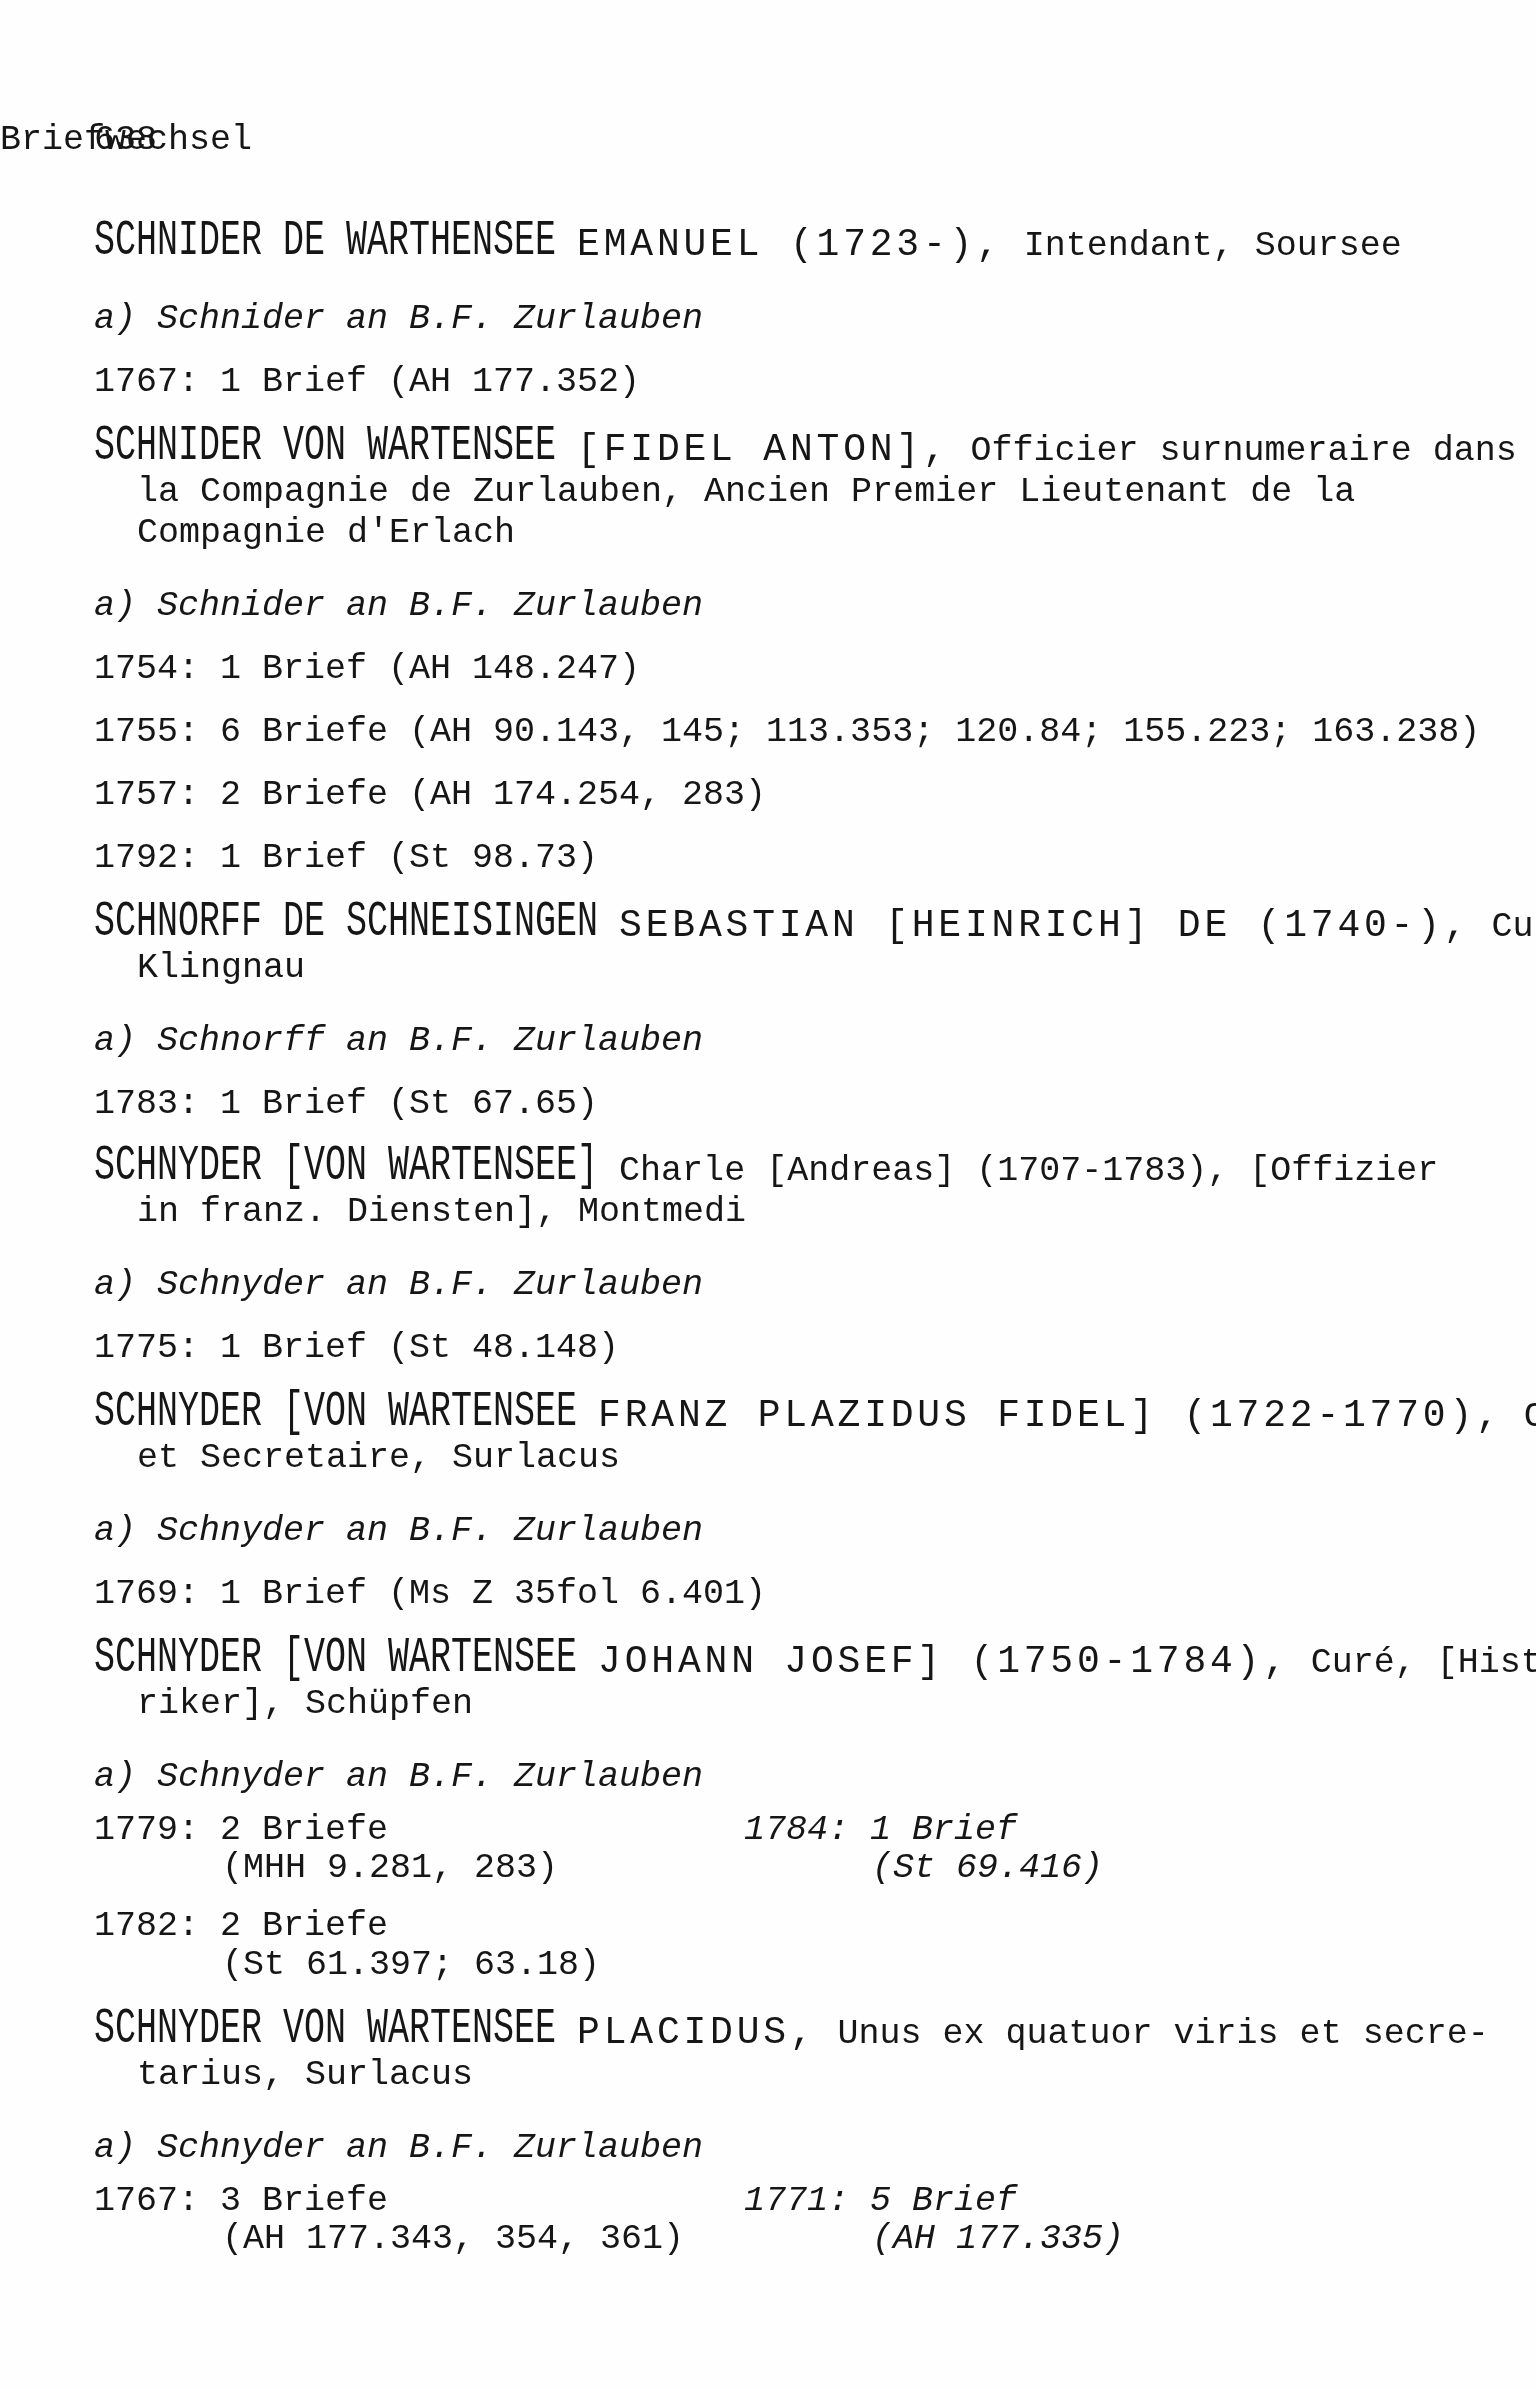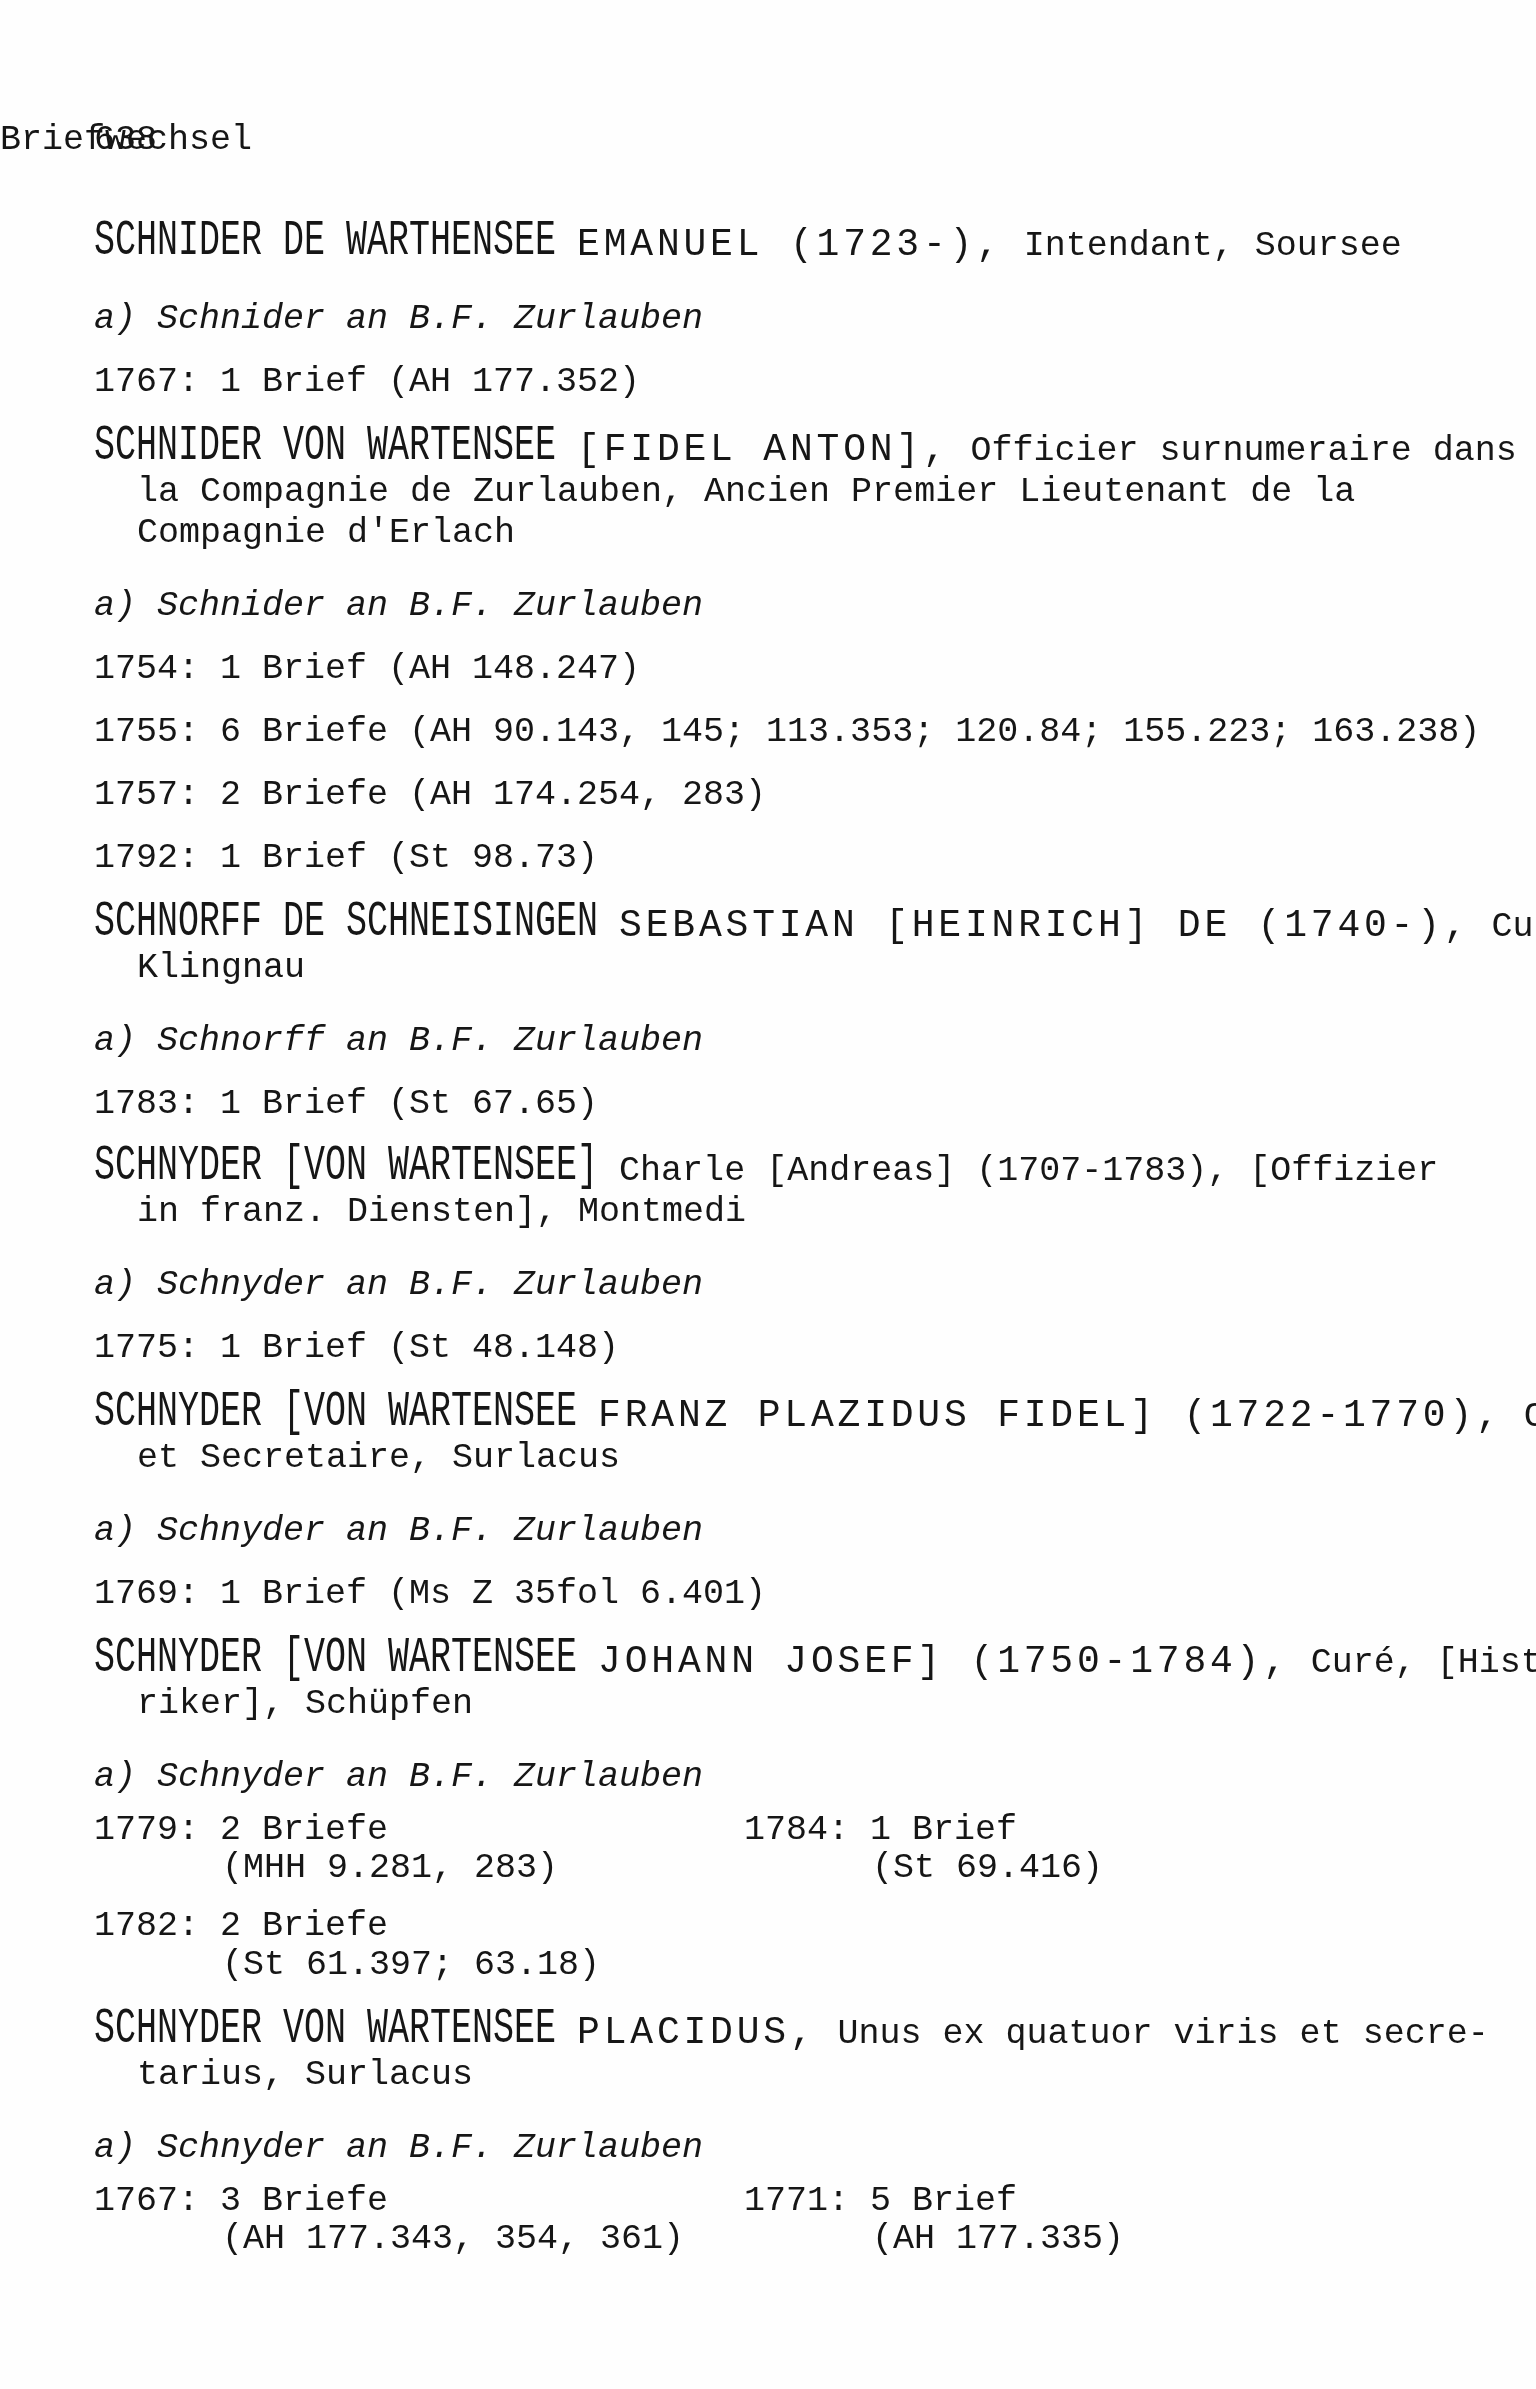--- a/index.html
+++ b/index.html
@@ -61,21 +61,21 @@
     margin-top: 28px;
     line-height: 35px;
     white-space: nowrap;
     font-family: Liberation Mono, monospace;
   }
   .cols {
     display: flex;
     margin-top: 18.4px;
   }
   .col { width: 650px; flex: none; }
-  .col:last-child { flex: 1; }
+  .col:last-child { flex: 1; font-style: italic; }
   .rec-item + .rec-item { margin-top: 23px; }
   .rec-year { line-height: 35px; white-space: nowrap; }
   .rec-ref {
     line-height: 35px;
     margin-top: 3.1px;
     padding-left: 128px;
     white-space: nowrap;
   }
 </style>
 </head>

